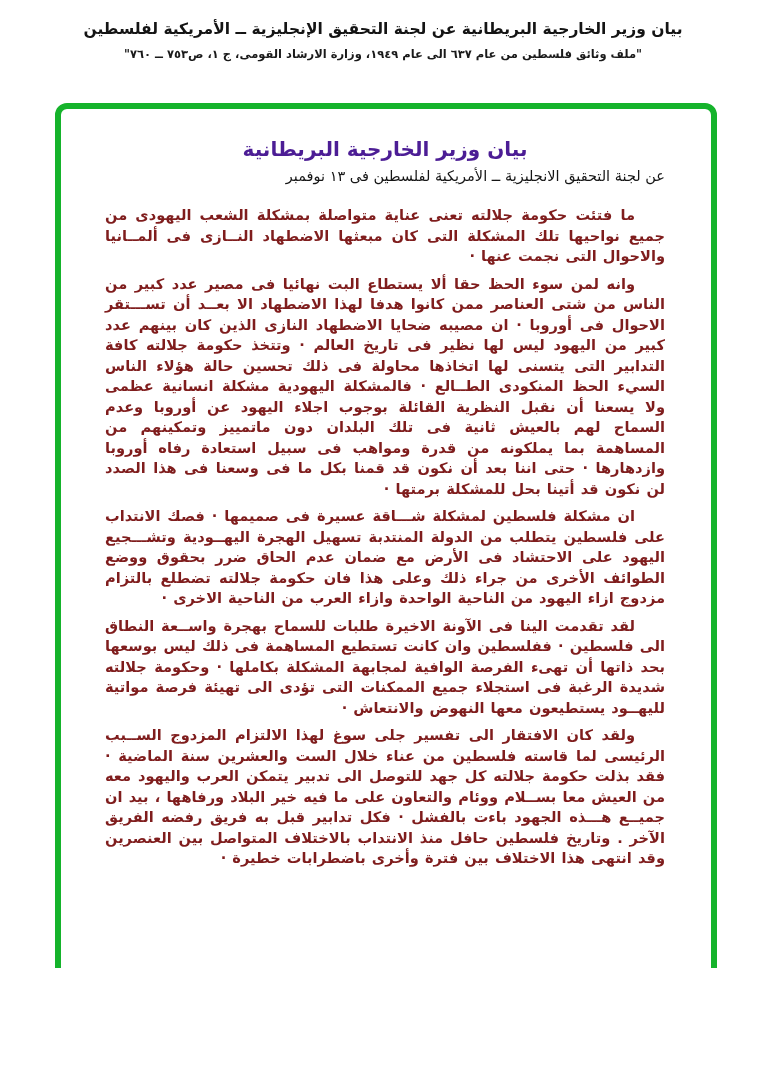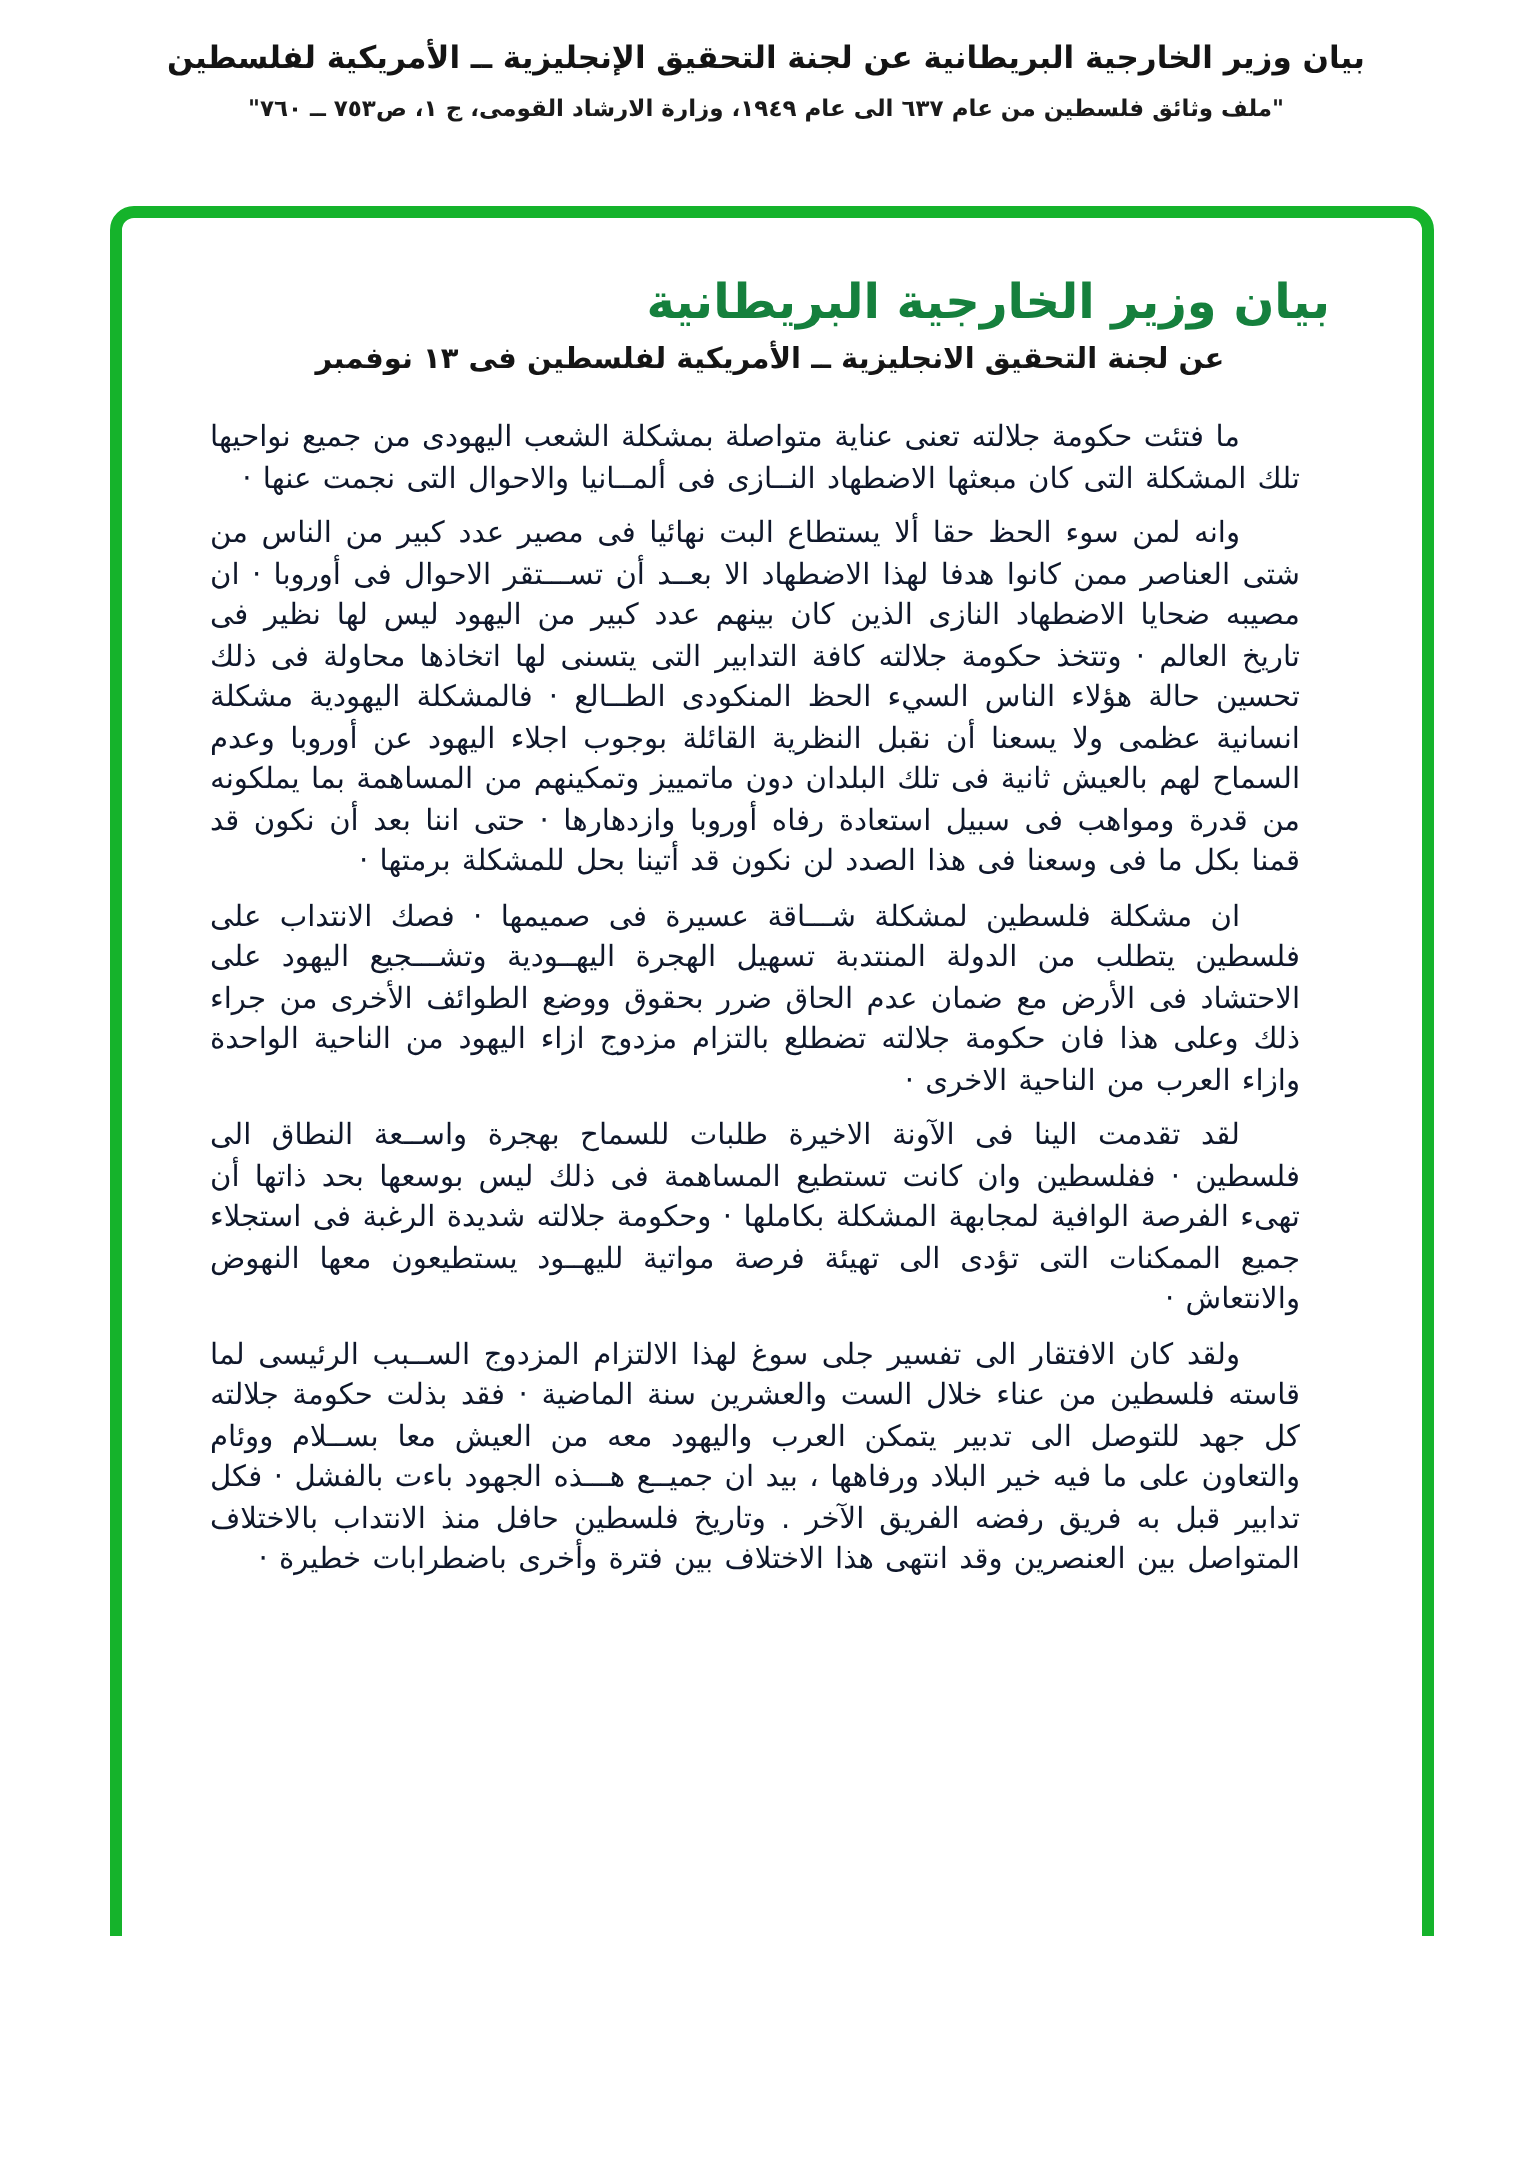--- a/index.html
+++ b/index.html
@@ -44,50 +44,49 @@
     height: 898px;
     box-sizing: border-box;
     border: 6px solid #15b32b;
     border-radius: 12px;
     background: #ffffff;
     padding: 24px 46px 20px 44px;
     overflow: hidden;
   }
   .doc-title {
     margin: 4px 0 0 0;
-    text-align: right;
-    font-size: 24px;
+    text-align: center;
+    font-size: 20px;
     font-weight: bold;
-    color: #15803d;
+    color: #4c1d95;
   }
   .doc-sub {
     margin-top: 7px;
-    text-align: center;
     font-size: 14.5px;
-    font-weight: bold;
+    font-weight: normal;
     color: #151515;
   }
   .doc-year {
     margin-top: 4px;
     text-align: center;
     font-size: 14.5px;
     font-weight: bold;
     color: #151515;
   }
   .body-text {
     margin-top: 21px;
   }
   .body-text p {
-    margin: 0 15px 7px 0;
+    margin: 0 0 7px 0;
     font-size: 14.6px;
-    font-weight: normal;
+    font-weight: bold;
     line-height: 20.5px;
     text-align: justify;
     text-indent: 30px; 
-    color: #0f172a;
+    color: #7f1d1d;
     word-spacing: 1px;
   }
   .page-footer {
     position: absolute;
     left: 0;
     width: 766px;
     top: 1033px;
     text-align: center;
   }
   .page-number {

